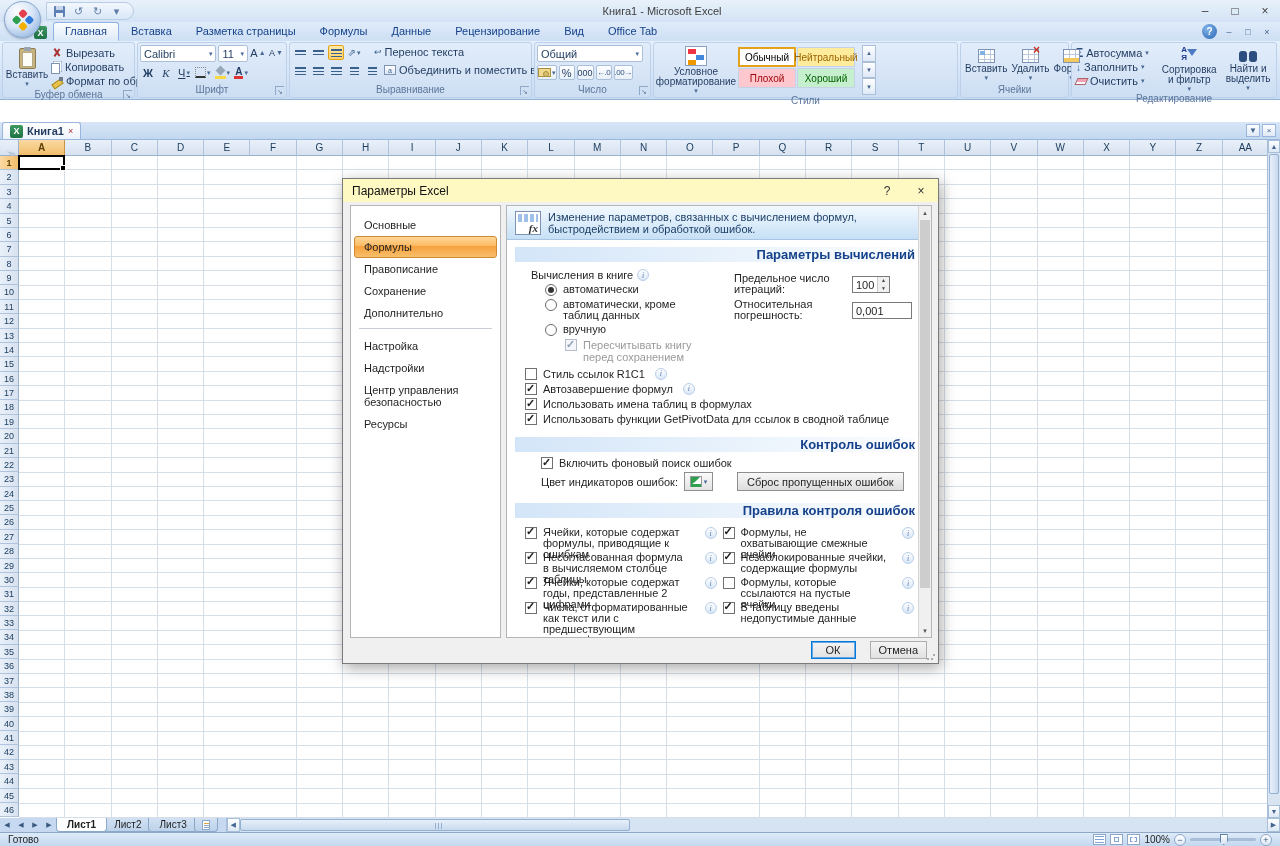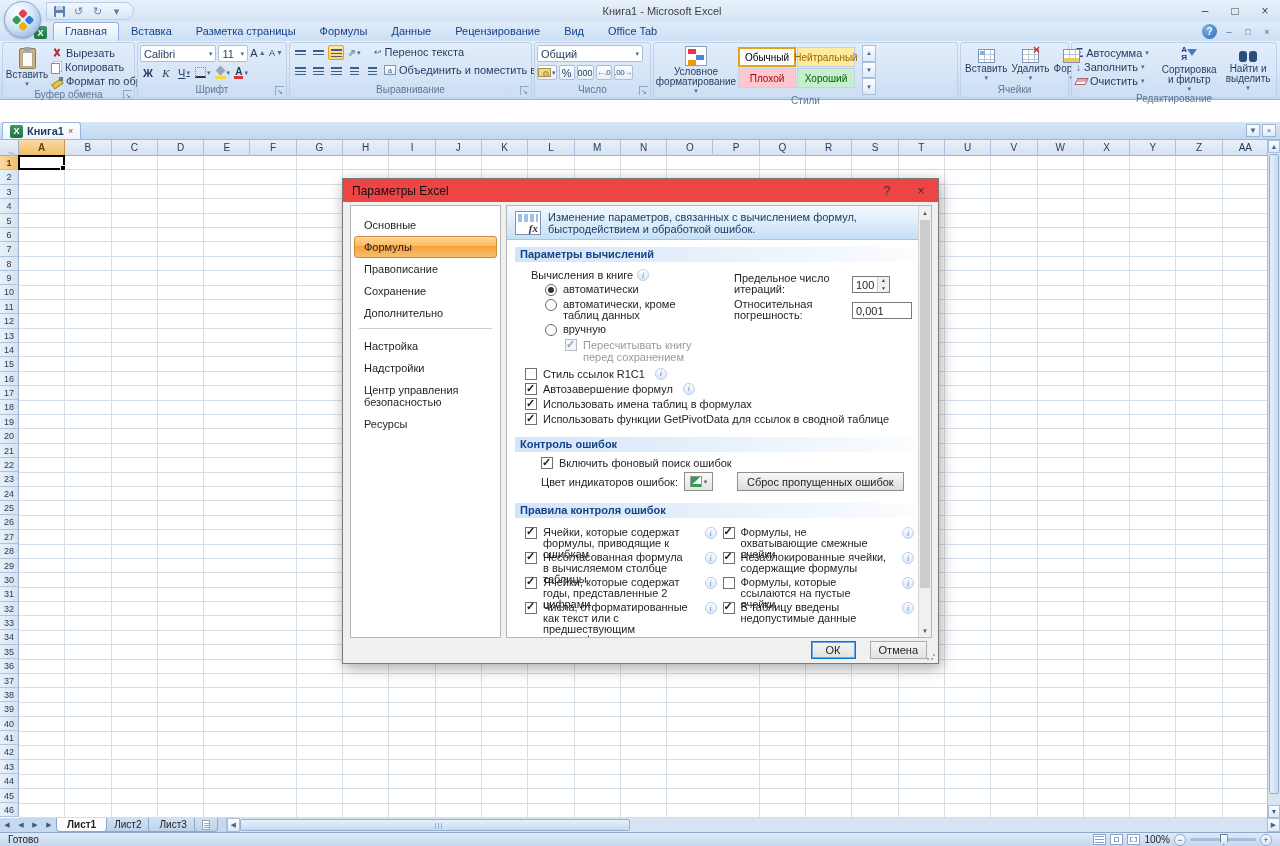--- a/index.html
+++ b/index.html
@@ -195,21 +195,21 @@
   .zbtn { width:12px; height:12px; border-radius:50%; border:1px solid #8FA8C8; background:linear-gradient(#FFF,#DCE8F5);
     font-size:9px; line-height:10px; text-align:center; color:#3A587E; }
   .ztrack { width:66px; height:3px; background:#A8BDD8; border-radius:2px; position:relative; }
   .ztrack::before { content:""; position:absolute; left:50%; top:-3px; width:1px; height:9px; background:#8FA8C8; }
   .zthumb { position:absolute; left:45%; top:-4px; width:8px; height:11px; background:linear-gradient(#FFF,#D5E3F2);
     border:1px solid #5E7FA8; clip-path:polygon(0 0,100% 0,100% 70%,50% 100%,0 70%); }
 
   
   .dialog { position:absolute; left:342px; top:178px; width:597px; height:486px; background:#F0F0F0;
     border:1px solid #7A7A7A; box-shadow:2px 4px 14px rgba(0,0,0,.35); z-index:20; }
-  .dlg-title { height:23px; background:#ef4444; display:flex; align-items:center; padding-left:9px; font-size:12px; color:#111; }
+  .dlg-title { height:23px; background:#fef9c3; display:flex; align-items:center; padding-left:9px; font-size:12px; color:#111; }
   .dlg-title .spacer{ flex:1; }
   .dlg-tbtn { width:34px; height:23px; display:flex; align-items:center; justify-content:center; font-size:12px; color:#333; }
   .dlg-sidebar { position:absolute; left:7px; top:26px; width:151px; height:433px; background:#fff; border:1px solid #B5B5B5; padding-top:8px; }
   .side-item { margin:0 3px; padding:4px 8px 4px 9px; font-size:11px; color:#1f1f1f; border:1px solid transparent; border-radius:3px; }
   .side-item.active { background:linear-gradient(#FFD797 0%,#FBBA63 45%,#F7A13C 46%,#F8BE6C 100%); border-color:#CF8A34; }
   .side-item.divider-after { position:relative; margin-bottom:11px; }
   .side-item.divider-after::after { content:""; position:absolute; left:4px; right:4px; bottom:-6px; height:1px; background:#C9CED6; }
   .dlg-content { position:absolute; left:163px; top:26px; width:426px; height:433px; background:#fff; border:1px solid #B5B5B5; }
   .content-scroll { position:absolute; left:0; top:0; right:13px; bottom:0; overflow:hidden; }
   .dlg-vscroll { position:absolute; right:0; top:0; width:13px; bottom:0; background:#F0F0F0; border-left:1px solid #D5D5D5; }
@@ -218,21 +218,21 @@
   .dlg-vthumb { position:absolute; left:1px; right:1px; top:14px; height:368px; background:#CDCDCD; }
   .banner { height:34px; background:linear-gradient(#F2F9FE,#C7E0F6); border-bottom:1px solid #A8C6E4;
     display:flex; align-items:center; gap:7px; padding:0 10px 0 8px; color:#1C3E66; }
   .banner-text { font-size:11px; line-height:12px; }
   .calcfx-icon { width:26px; height:24px; flex:none; background:#fff; border:1px solid #7E93B4; position:relative; }
   .calcfx-icon::before { content:""; position:absolute; left:2px; top:2px; right:2px; height:8px;
     background:repeating-linear-gradient(to right,#9FC0E8 0 4px,#fff 4px 6px); }
   .calcfx-icon::after { content:"fx"; position:absolute; right:2px; bottom:0; font-family:"Liberation Serif",serif;
     font-style:italic; font-weight:bold; font-size:11px; color:#333; }
   .sect-h { height:15px; margin:7px 3px 5px 8px; background:linear-gradient(to right,#D3E5F8,#FBFDFF);
-    color:#15428B; font-weight:bold; font-size:11px; line-height:15px; padding-left:5px; }
+    color:#15428B; font-weight:bold; font-size:13px; line-height:15px; padding-left:5px;text-align:right; }
   .info { width:12px; height:12px; flex:none; border-radius:50%; border:1px solid #B9CEE9; color:#5E7FB0;
     background:linear-gradient(#FDFEFF,#D9E7F7); font-size:8px; font-style:italic; font-family:"Liberation Serif",serif;
     display:inline-flex; align-items:center; justify-content:center; margin-left:4px; }
   .calc-cols { display:flex; padding:2px 6px 0 24px; }
   .calc-left { width:184px; }
   .calc-right { flex:1; padding-left:0; }
   .field-label-row { display:flex; align-items:center; margin-bottom:3px; }
   .radio-row { display:flex; gap:6px; margin:3px 0 3px 14px; align-items:flex-start; line-height:11px; }
   .radio { width:12px; height:12px; flex:none; border:1px solid #6A6A6A; border-radius:50%; background:#fff; position:relative; }
   .radio-row.checked .radio::after { content:""; position:absolute; left:2px; top:2px; width:6px; height:6px; border-radius:50%; background:#333; }

